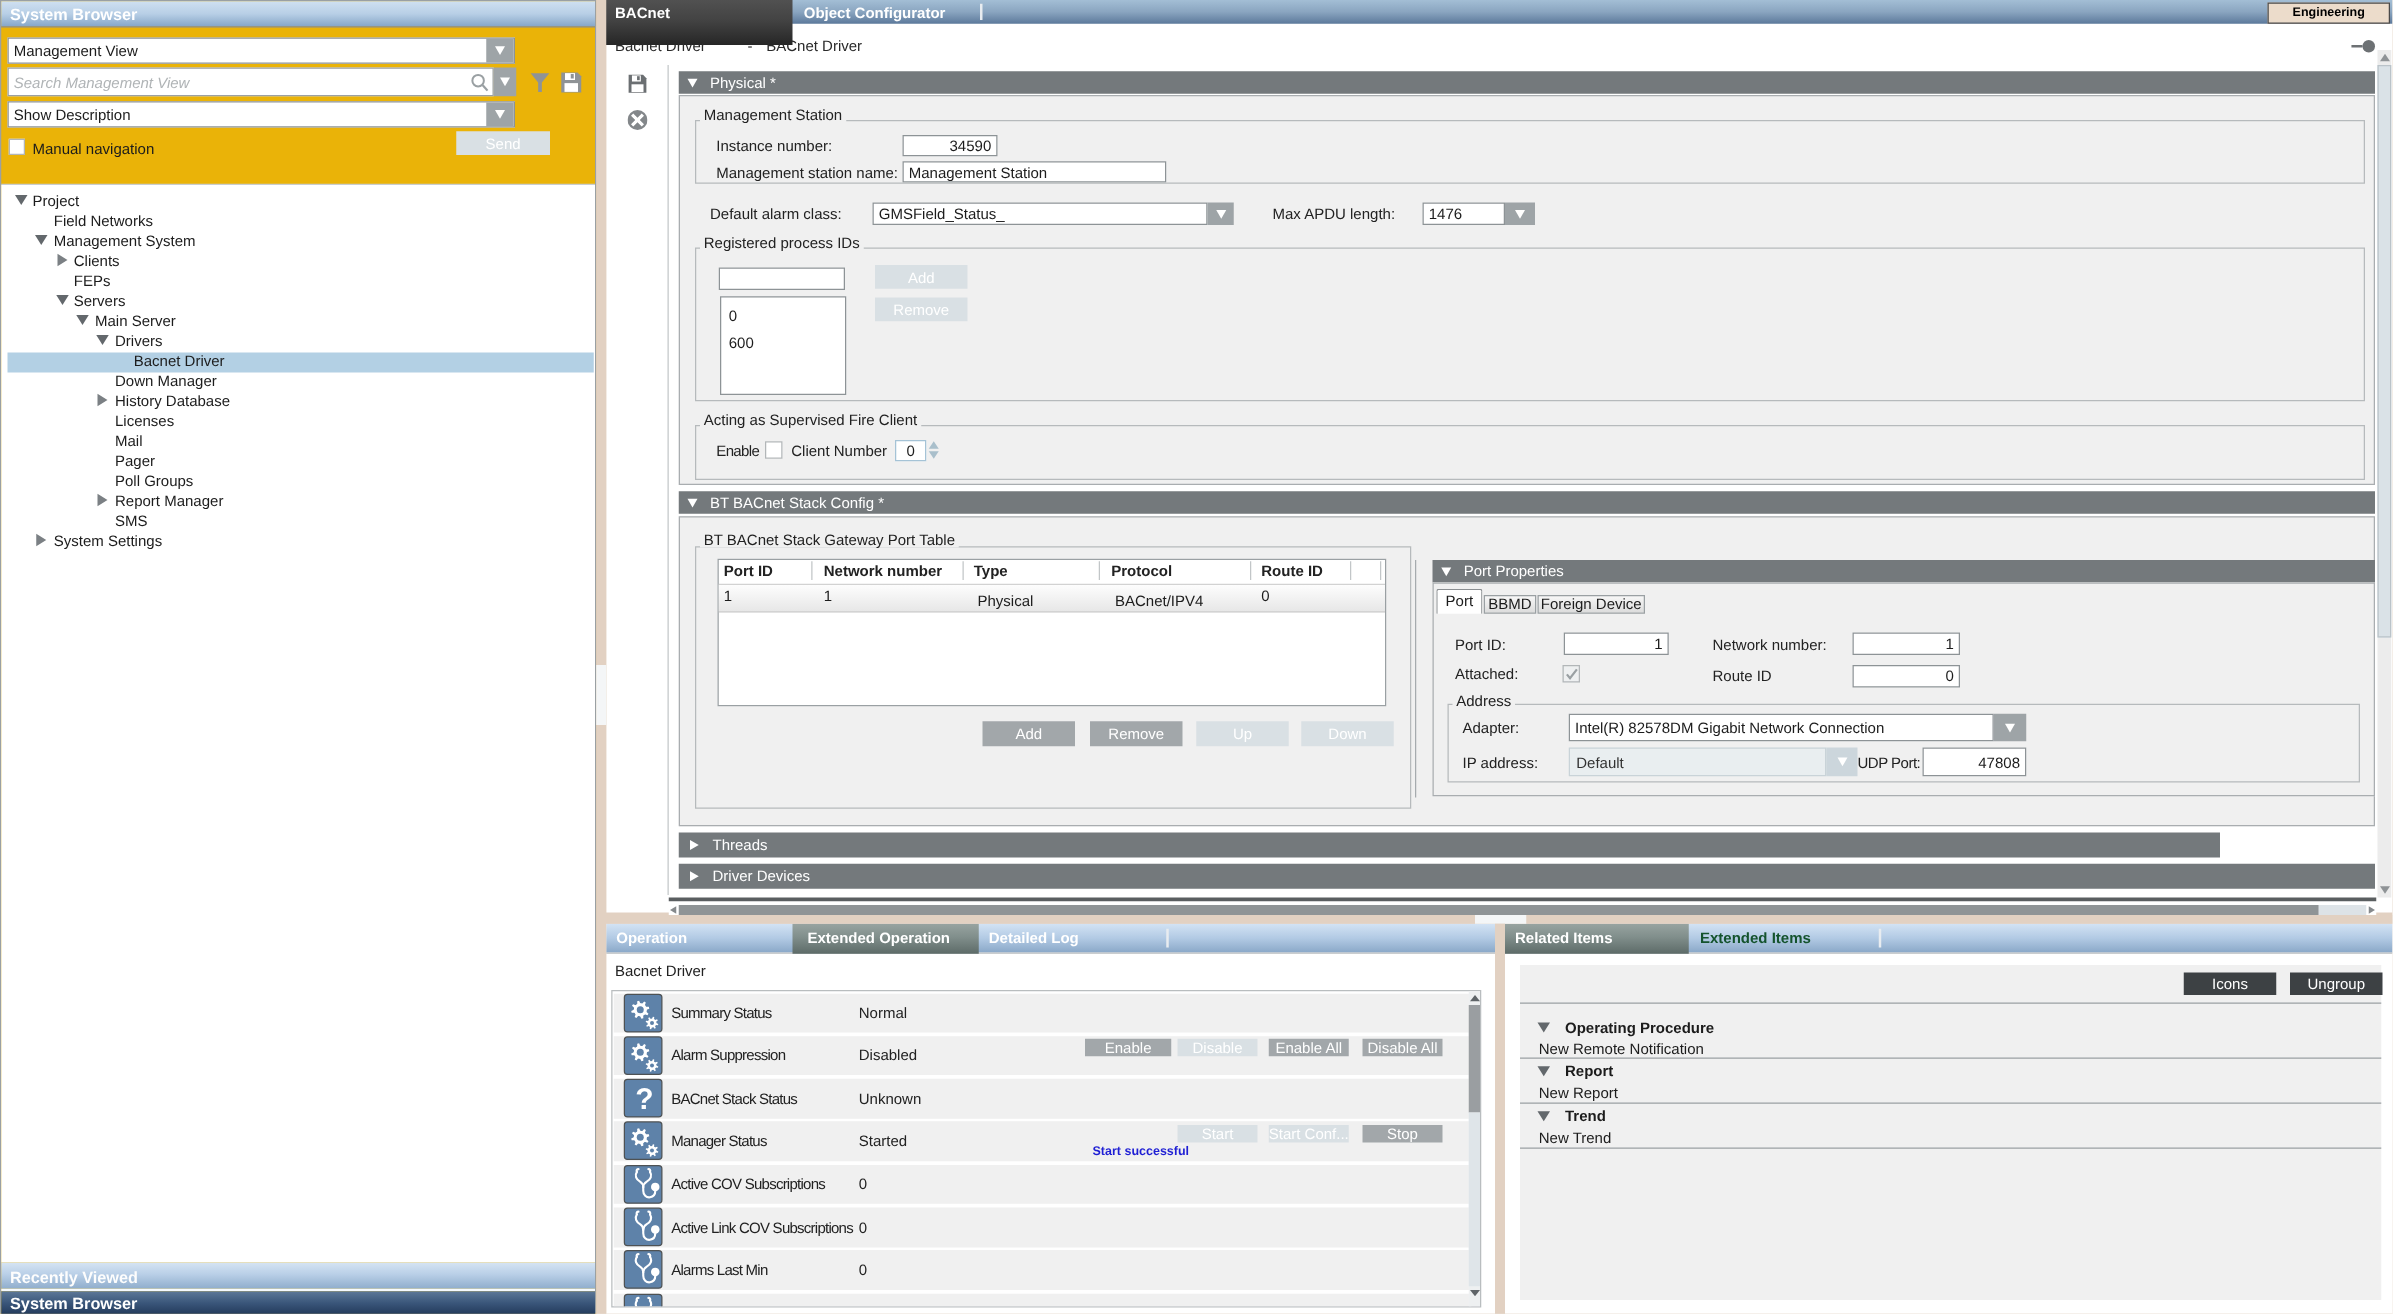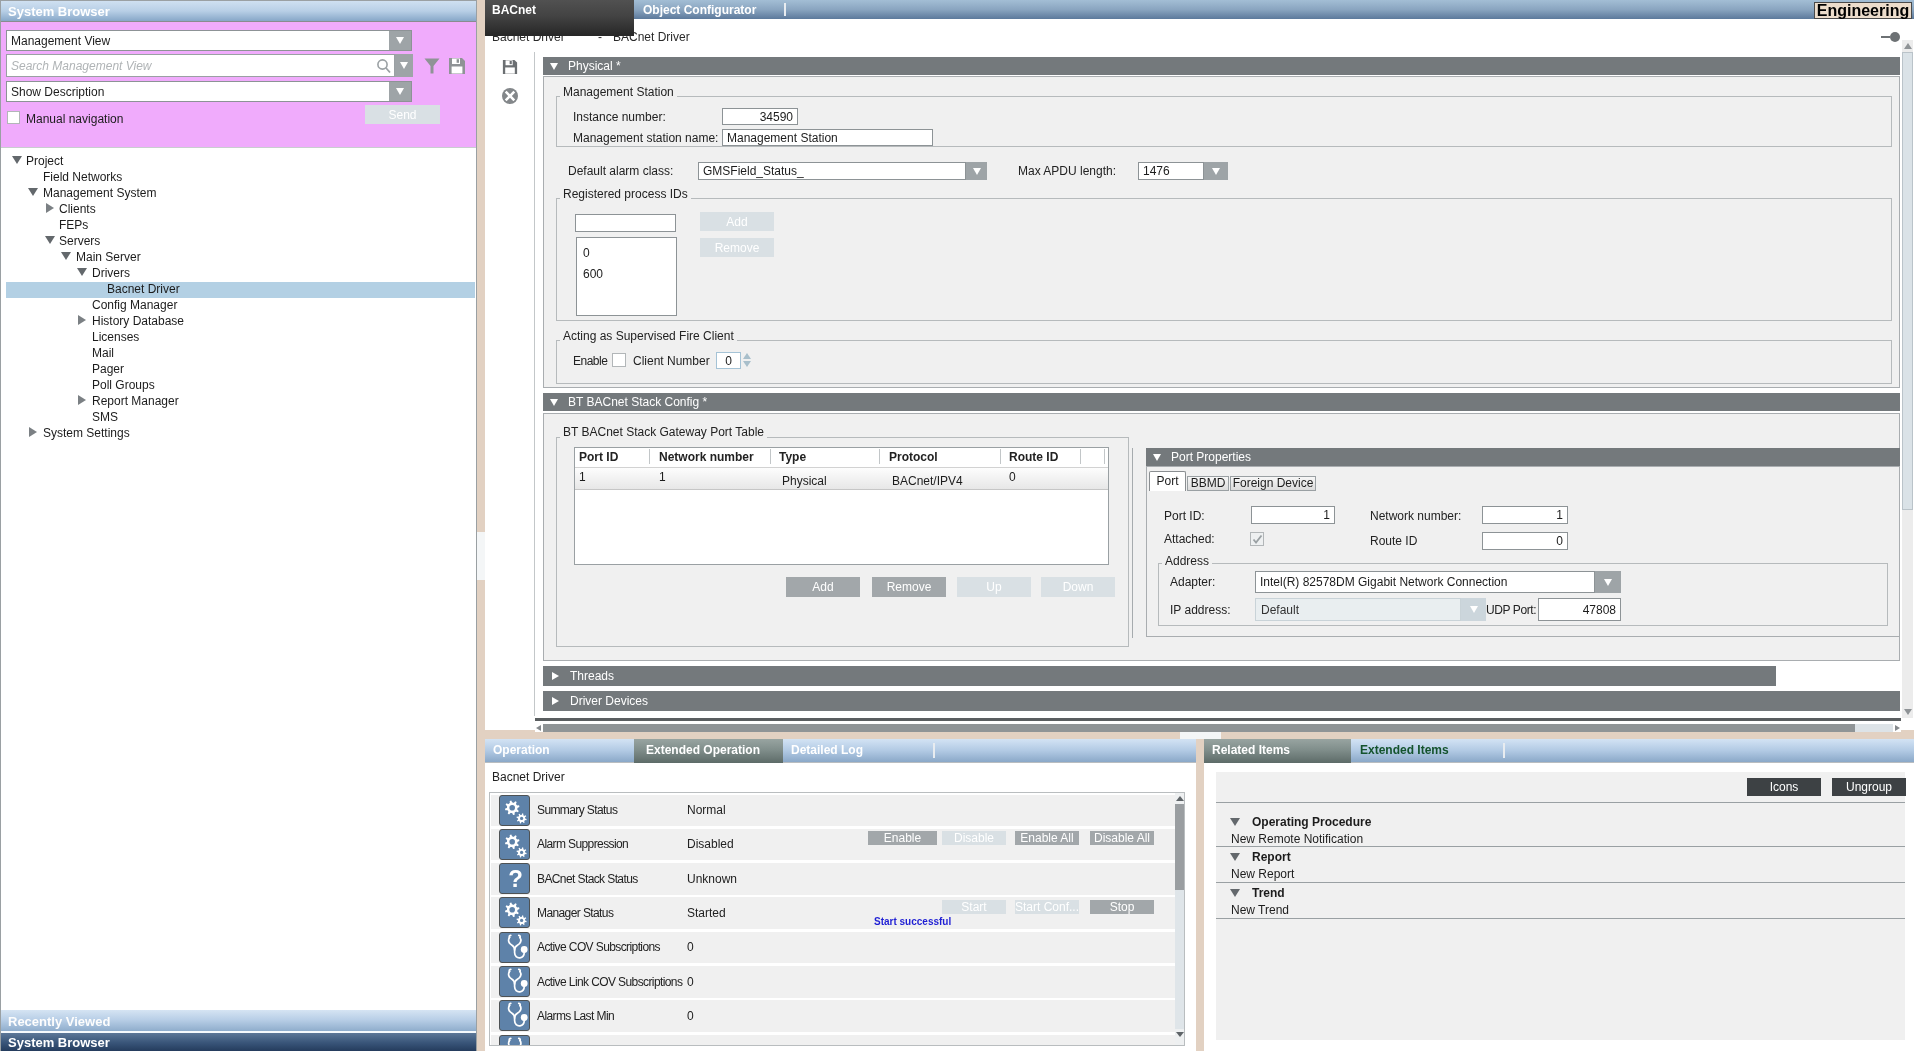--- a/index.html
+++ b/index.html
@@ -22,21 +22,21 @@
 .grp{position:absolute;border:1px solid #b6babc;box-sizing:border-box;}
 .grplbl{position:absolute;background:#f0f0f0;padding:0 3px;line-height:12px;color:#222;}
 .sech{position:absolute;background:#74797c;color:#fff;display:flex;align-items:center;}
 .lbl{position:absolute;white-space:nowrap;color:#222;display:flex;align-items:center;}
 .cb{position:absolute;background:#fff;border:1px solid #b2b6b8;box-sizing:border-box;}
 .b{font-weight:bold;}
 </style>
 </head>
 <body>
 
-<div class="abs" id="leftpanel" style="left:0;top:0;width:477px;height:1051px;background:#f0abfc;border:1px solid #9aa0a3;box-sizing:border-box;">
+<div class="abs" id="leftpanel" style="left:0;top:0;width:477px;height:1051px;background:#eab308;border:1px solid #9aa0a3;box-sizing:border-box;">
 
   <div class="abs" style="left:0;top:0;width:475px;height:20px;background:linear-gradient(#cfe0f1,#b8cfe6 50%,#87a7c8);border-bottom:1px solid #898c8f;">
     <div class="abs b" style="left:7px;top:3px;color:#fff;font-size:13px;">System Browser</div>
   </div>
 
   <div class="abs" style="left:5px;top:29px;width:406px;height:21px;border:1px solid #8d9396;box-sizing:border-box;background:#fff;">
     <div class="abs" style="left:4px;top:3px;">Management View</div>
     <div class="abs" style="right:0;top:0;width:22px;height:19px;background:#9ea4a7;display:flex;align-items:center;justify-content:center;">
         <div class="tri-d"></div>
       </div>
@@ -82,21 +82,21 @@
       <div class="abs" style="left:58px;top:54px;">Clients</div>
       <div class="abs" style="left:58px;top:70px;">FEPs</div>
       <div class="abs tri-dg" style="left:44px;top:88px;"></div>
       <div class="abs" style="left:58px;top:86px;">Servers</div>
       <div class="abs tri-dg" style="left:60px;top:104px;"></div>
       <div class="abs" style="left:75px;top:102px;">Main Server</div>
       <div class="abs tri-dg" style="left:76px;top:120px;"></div>
       <div class="abs" style="left:91px;top:118px;">Drivers</div>
       <div class="abs" style="left:5px;top:133.5px;width:469px;height:16.5px;background:#b3d0e4;"></div>
       <div class="abs" style="left:106px;top:134px;">Bacnet Driver</div>
-      <div class="abs" style="left:91px;top:150px;">Config Manager</div>
+      <div class="abs" style="left:91px;top:150px;">Down Manager</div>
       <div class="abs tri-rg" style="left:77px;top:167px;"></div>
       <div class="abs" style="left:91px;top:166px;">History Database</div>
       <div class="abs" style="left:91px;top:182px;">Licenses</div>
       <div class="abs" style="left:91px;top:198px;">Mail</div>
       <div class="abs" style="left:91px;top:214px;">Pager</div>
       <div class="abs" style="left:91px;top:230px;">Poll Groups</div>
       <div class="abs tri-rg" style="left:77px;top:247px;"></div>
       <div class="abs" style="left:91px;top:246px;">Report Manager</div>
       <div class="abs" style="left:91px;top:262px;">SMS</div>
       <div class="abs tri-rg" style="left:28px;top:279px;"></div>
@@ -114,21 +114,21 @@
 
 <div class="abs" id="maintop" style="left:485px;top:0;width:1429px;height:730px;background:#fff;">
 
   <div class="abs" style="left:0;top:0;width:1429px;height:19px;background:linear-gradient(#a3bed5,#8aa5c0 50%,#5c799b);"></div>
   <div class="abs" style="left:-1px;top:0;width:150px;height:36px;background:linear-gradient(#515151,#434343 45%,#262626);">
     <div class="abs b" style="left:8px;top:3px;color:#fff;">BACnet</div>
   </div>
   <div class="abs b" style="left:158px;top:3px;color:#fff;">Object Configurator</div>
   <div class="abs" style="left:299px;top:3px;width:2px;height:13px;background:#e8ecf0;"></div>
   <div class="abs" style="left:1329px;top:2px;width:98px;height:17px;background:#ecdccb;border:1px solid #4a4a4a;box-sizing:border-box;display:flex;align-items:center;justify-content:center;">
-    <span class="b" style="color:#000;font-size:16px;">Engineering</span>
+    <span class="b" style="color:#000;font-size:10px;">Engineering</span>
   </div>
 
   <div class="abs" style="left:7px;top:30px;color:#2a2a2a;">Bacnet Driver</div>
   <div class="abs" style="left:113px;top:30px;color:#2a2a2a;">-</div>
   <div class="abs" style="left:128px;top:30px;color:#2a2a2a;">BACnet Driver</div>
   <svg class="abs" style="left:1396px;top:31px;" width="20" height="12" viewBox="0 0 20 12">
       <circle cx="14" cy="6" r="5" fill="#6d7174"></circle>
       <rect x="0" y="5" width="9" height="2" fill="#6d7174"></rect>
     </svg>
 

